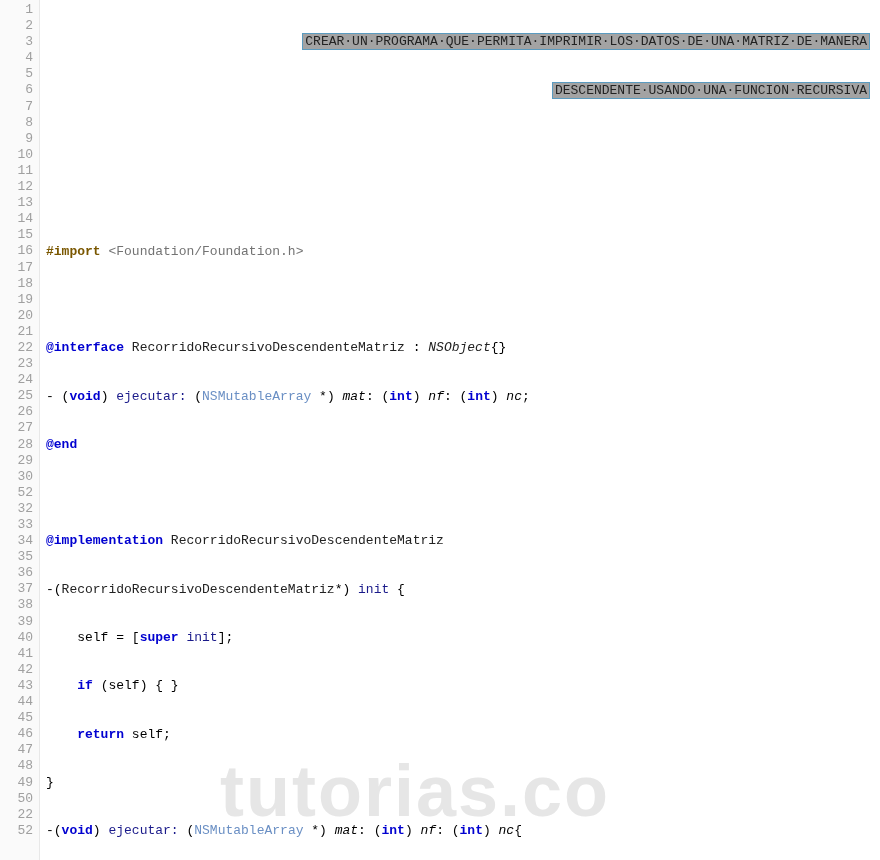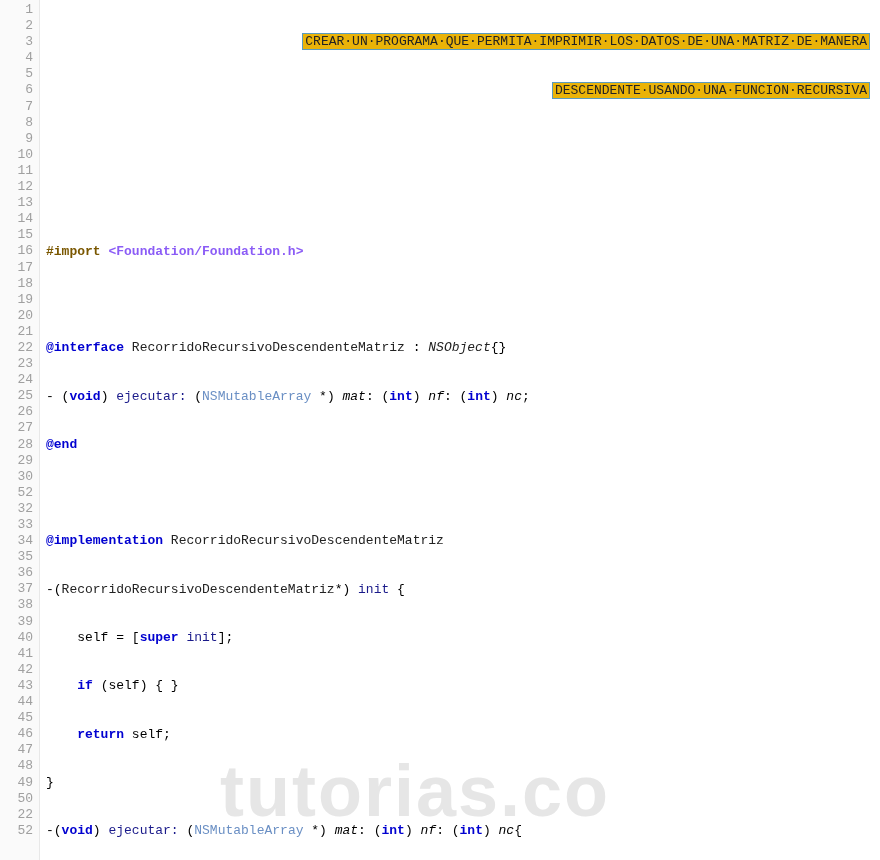--- a/index.html
+++ b/index.html
@@ -33,26 +33,26 @@
     padding-left: 6px;
     padding-top: 2px;
     position: relative;
     white-space: pre;
   }
   .code-line { height: 16.1px; display: flex; align-items: flex-start; }
   .code-line span { white-space: pre; }
   .kw { color: #0000d0; font-weight: bold; }
   .type { color: #6a8fc4; }
   .preproc { color: #7a5700; font-weight: bold; }
-  .import-path { color: #8b5cf6; font-weight: bold; }
+  .import-path { color: #737373; }
   .sel { color: #1a1a8a; font-weight: normal; }
   .cls { color: #222; }
   .ident { color: #222; }
   .hlbox {
-    background: #eab308;
+    background: #a3a3a3;
     border: 1px solid #5a9bc0;
     padding: 0 2px;
     color: #222;
   }
   .hlbox-wrap {
     position: absolute;
     right: 10px;
     top: 2px;
     text-align: right;
   }

